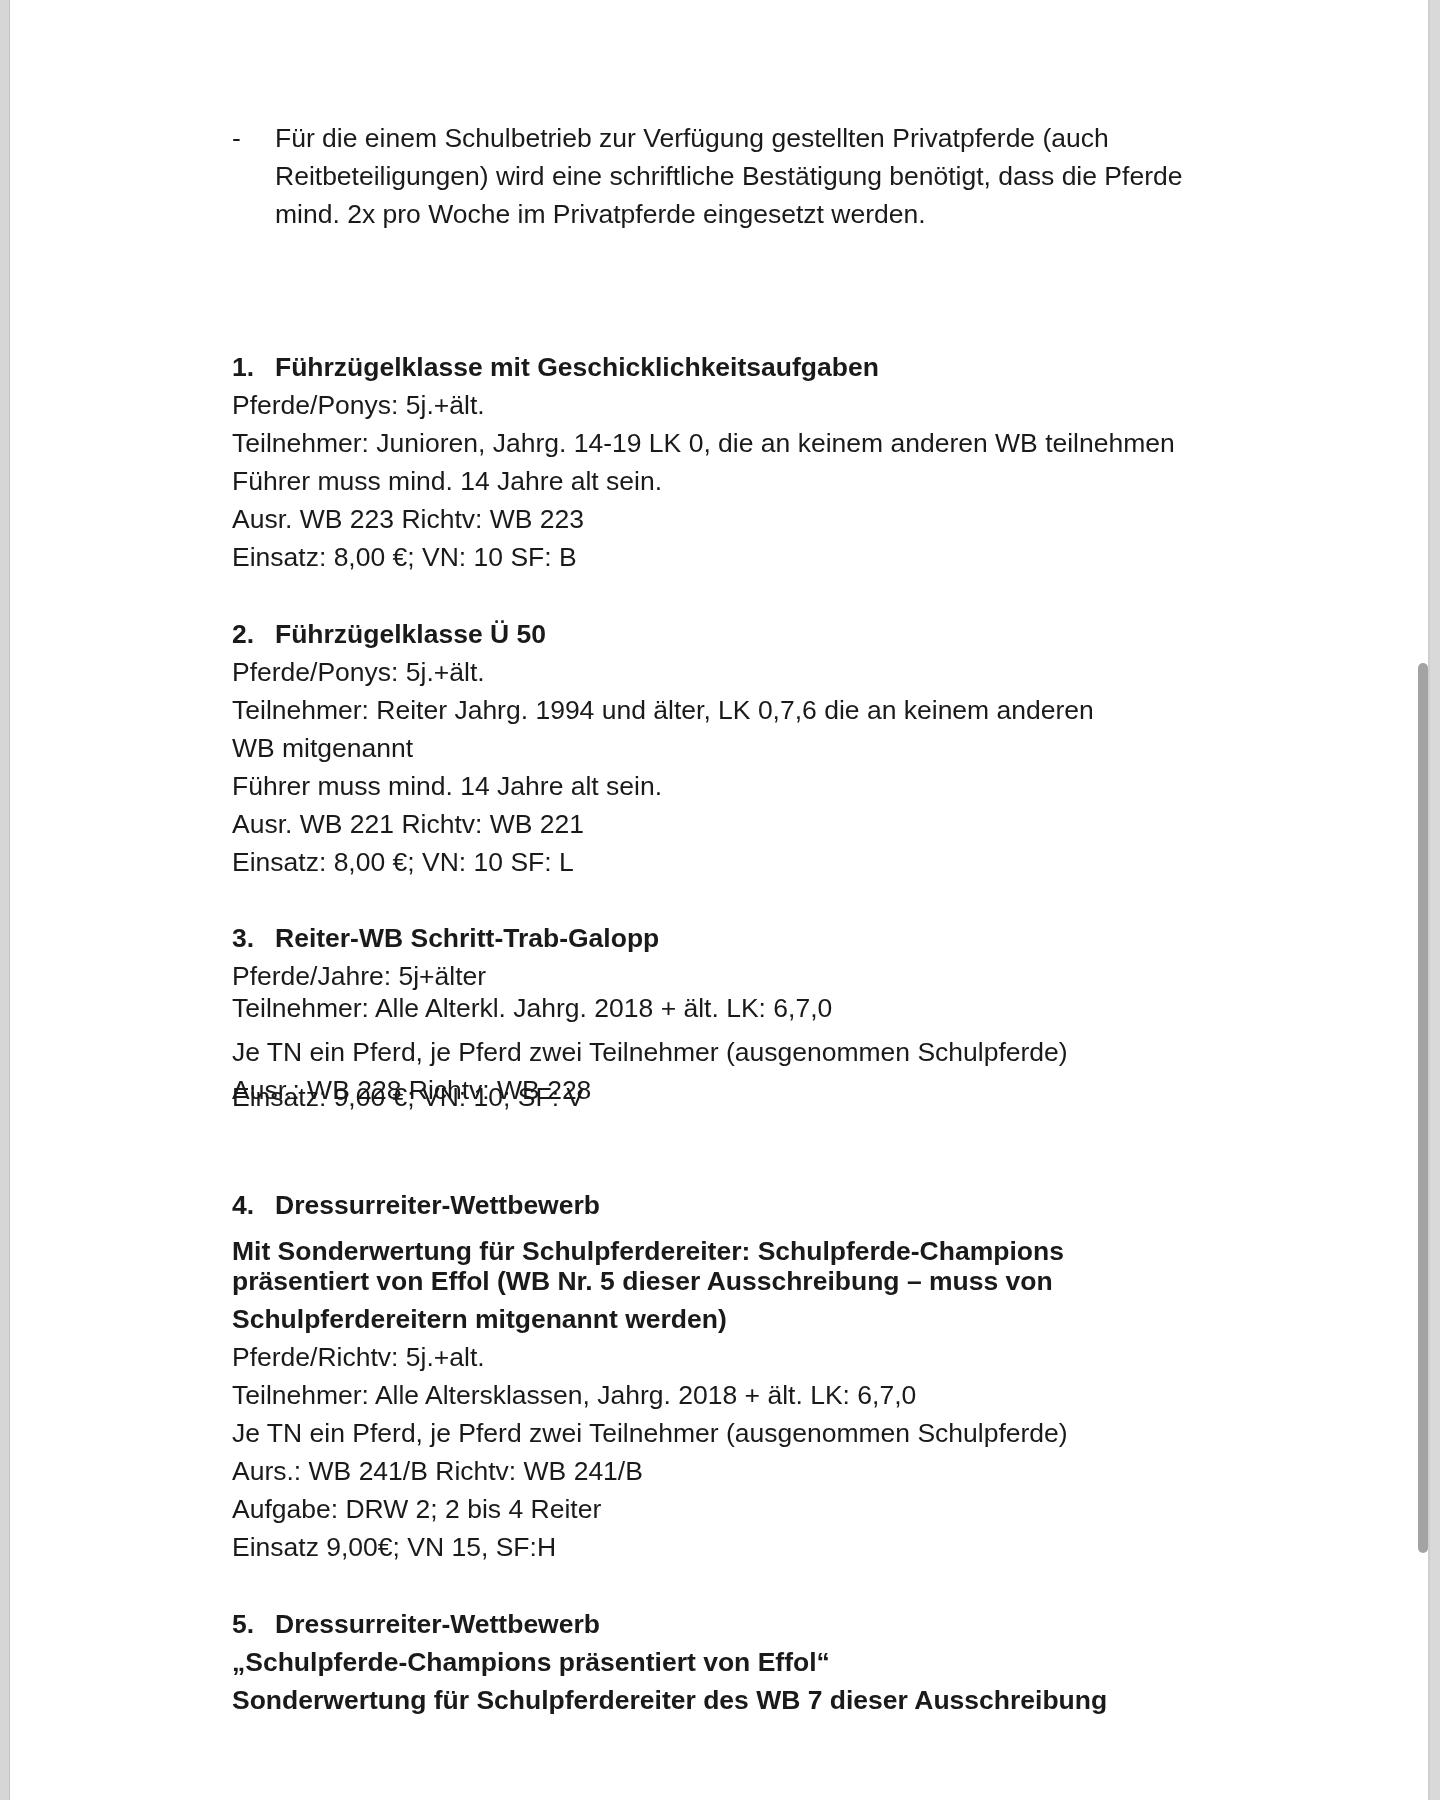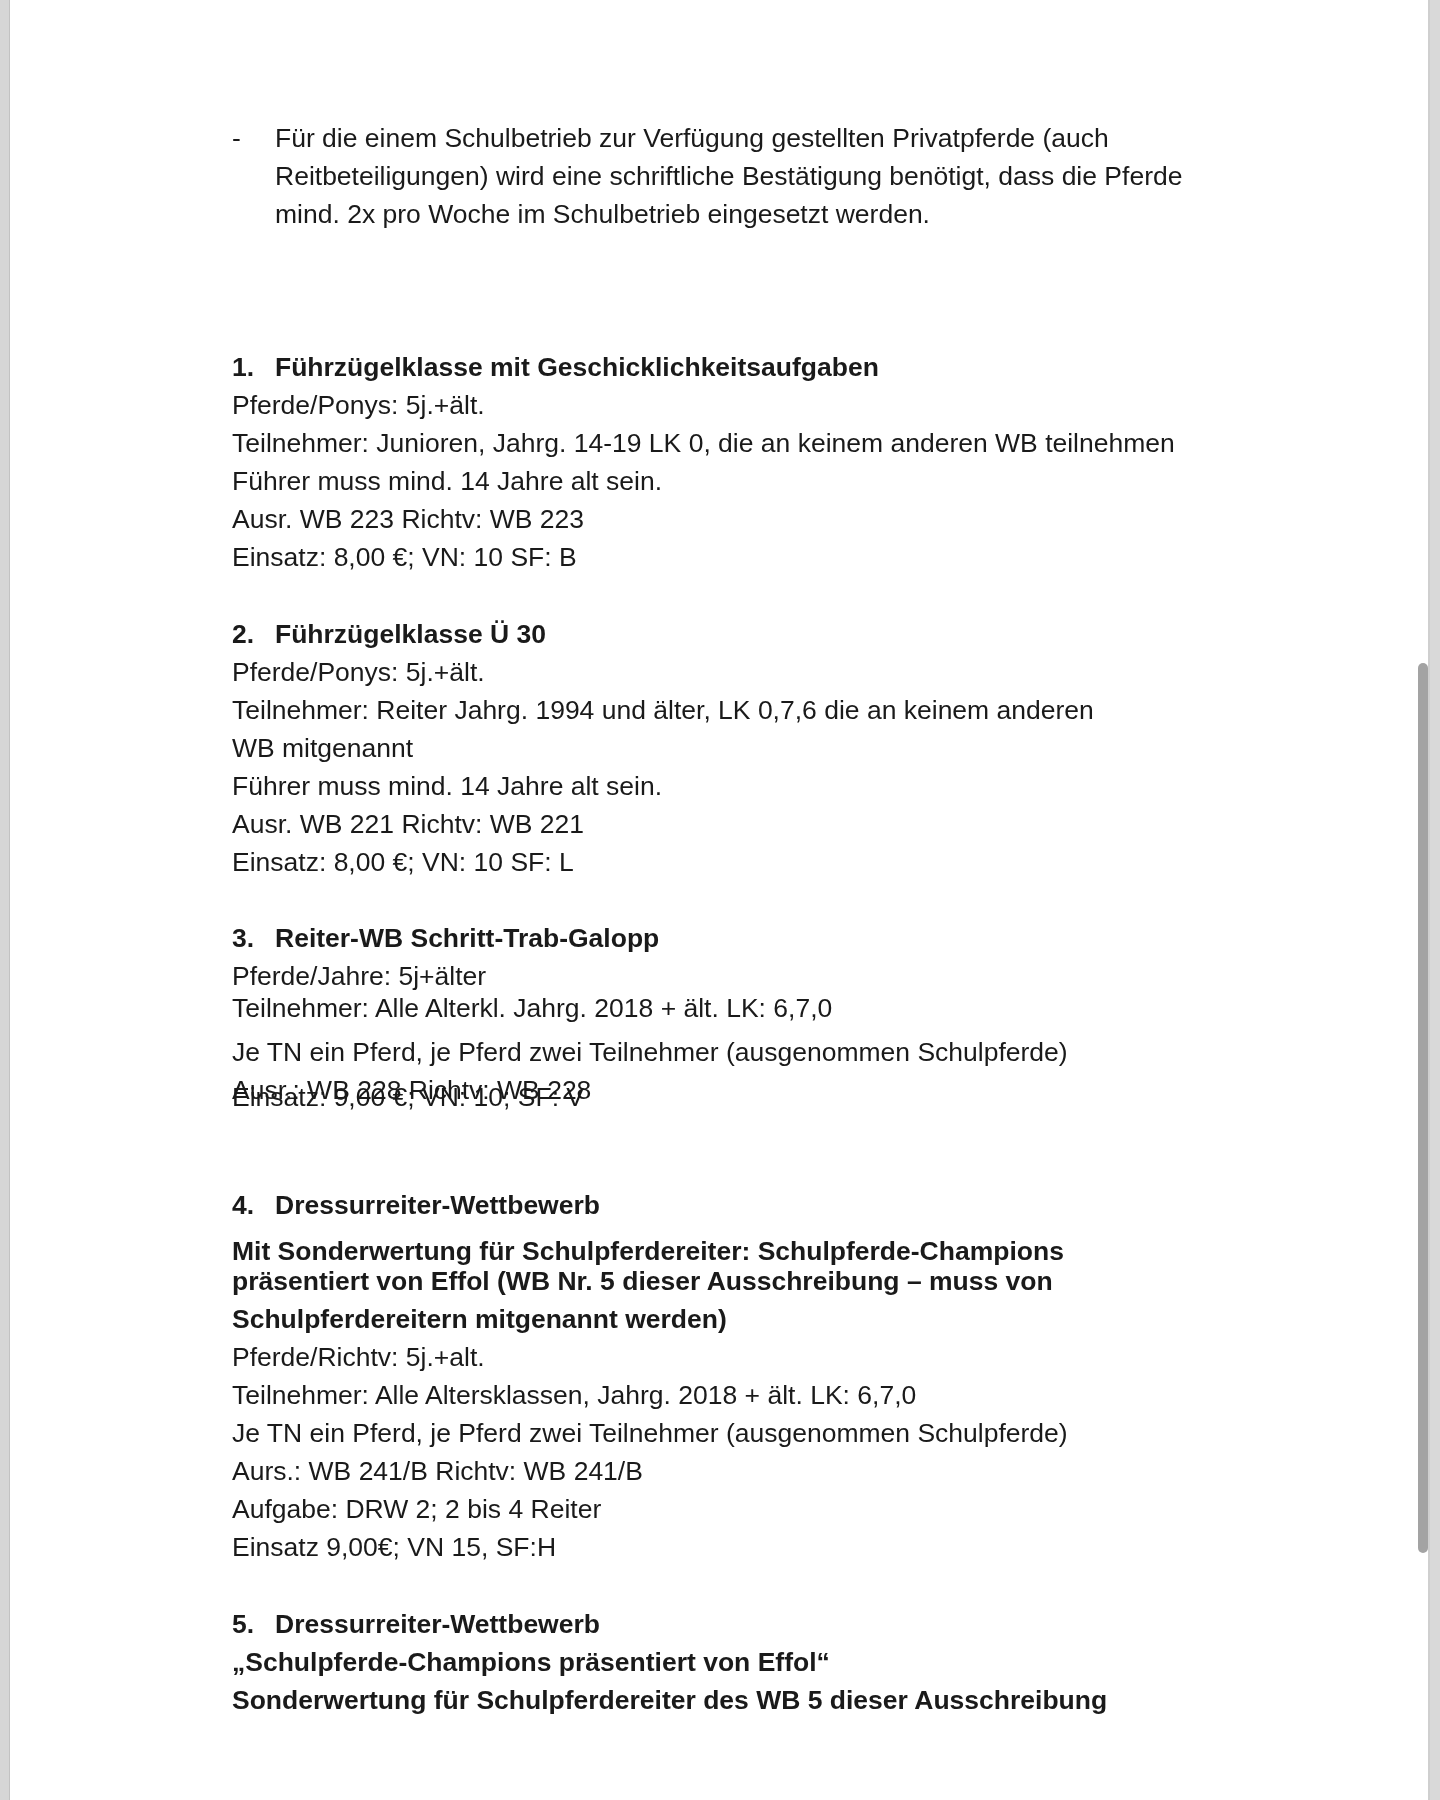--- a/index.html
+++ b/index.html
@@ -17,32 +17,32 @@
 </head>
 <body>
 
 <div class="left-edge"></div>
 <div class="page">
   <div class="content">
 
     <span class="bullet-dash" style="top:119px">-</span>
     <span class="line indent" style="top:119px">Für die einem Schulbetrieb zur Verfügung gestellten Privatpferde (auch</span>
     <span class="line indent" style="top:157px">Reitbeteiligungen) wird eine schriftliche Bestätigung benötigt, dass die Pferde</span>
-    <span class="line indent" style="top:195px">mind. 2x pro Woche im Schulbetrieb eingesetzt werden.</span>
+    <span class="line indent" style="top:195px">mind. 2x pro Woche im Privatpferde eingesetzt werden.</span>
 
     <span class="line bold" style="top:348px">1.</span>
     <span class="line bold indent" style="top:348px">Führzügelklasse mit Geschicklichkeitsaufgaben</span>
     <span class="line" style="top:386px">Pferde/Ponys: 5j.+ält.</span>
     <span class="line" style="top:424px">Teilnehmer: Junioren, Jahrg. 14-19 LK 0, die an keinem anderen WB teilnehmen</span>
     <span class="line" style="top:462px">Führer muss mind. 14 Jahre alt sein.</span>
     <span class="line" style="top:500px">Ausr. WB 223 Richtv: WB 223</span>
     <span class="line" style="top:538px">Einsatz: 8,00 €; VN: 10 SF: B</span>
 
     <span class="line bold" style="top:615px">2.</span>
-    <span class="line bold indent" style="top:615px">Führzügelklasse Ü 30</span>
+    <span class="line bold indent" style="top:615px">Führzügelklasse Ü 50</span>
     <span class="line" style="top:653px">Pferde/Ponys: 5j.+ält.</span>
     <span class="line" style="top:691px">Teilnehmer:  Reiter Jahrg. 1994 und älter, LK 0,7,6 die an keinem anderen</span>
     <span class="line" style="top:729px">WB mitgenannt</span>
     <span class="line" style="top:767px">Führer muss mind. 14 Jahre alt sein.</span>
     <span class="line" style="top:805px">Ausr. WB 221 Richtv: WB 221</span>
     <span class="line" style="top:843px">Einsatz: 8,00 €; VN: 10 SF: L</span>
 
     <span class="line bold" style="top:919px">3.</span>
     <span class="line bold indent" style="top:919px">Reiter-WB Schritt-Trab-Galopp</span>
     <span class="line" style="top:957px">Pferde/Jahre: 5j+älter</span>
@@ -59,17 +59,17 @@
     <span class="line" style="top:1338px">Pferde/Richtv: 5j.+alt.</span>
     <span class="line" style="top:1376px">Teilnehmer: Alle Altersklassen, Jahrg. 2018 + ält. LK: 6,7,0</span>
     <span class="line" style="top:1414px">Je TN ein Pferd, je Pferd zwei Teilnehmer (ausgenommen Schulpferde)</span>
     <span class="line" style="top:1452px">Aurs.: WB 241/B Richtv: WB 241/B</span>
     <span class="line" style="top:1490px">Aufgabe: DRW 2; 2 bis 4 Reiter</span>
     <span class="line" style="top:1528px">Einsatz 9,00€; VN 15, SF:H</span>
 
     <span class="line bold" style="top:1605px">5.</span>
     <span class="line bold indent" style="top:1605px">Dressurreiter-Wettbewerb</span>
     <span class="line bold" style="top:1643px">„Schulpferde-Champions präsentiert von Effol“</span>
-    <span class="line bold" style="top:1681px">Sonderwertung für Schulpferdereiter des WB 5 dieser Ausschreibung</span>
+    <span class="line bold" style="top:1681px">Sonderwertung für Schulpferdereiter des WB 7 dieser Ausschreibung</span>
   </div>
 </div>
 <div class="scroll-thumb"></div>
 <div class="right-edge"></div>
 
 </body></html>

